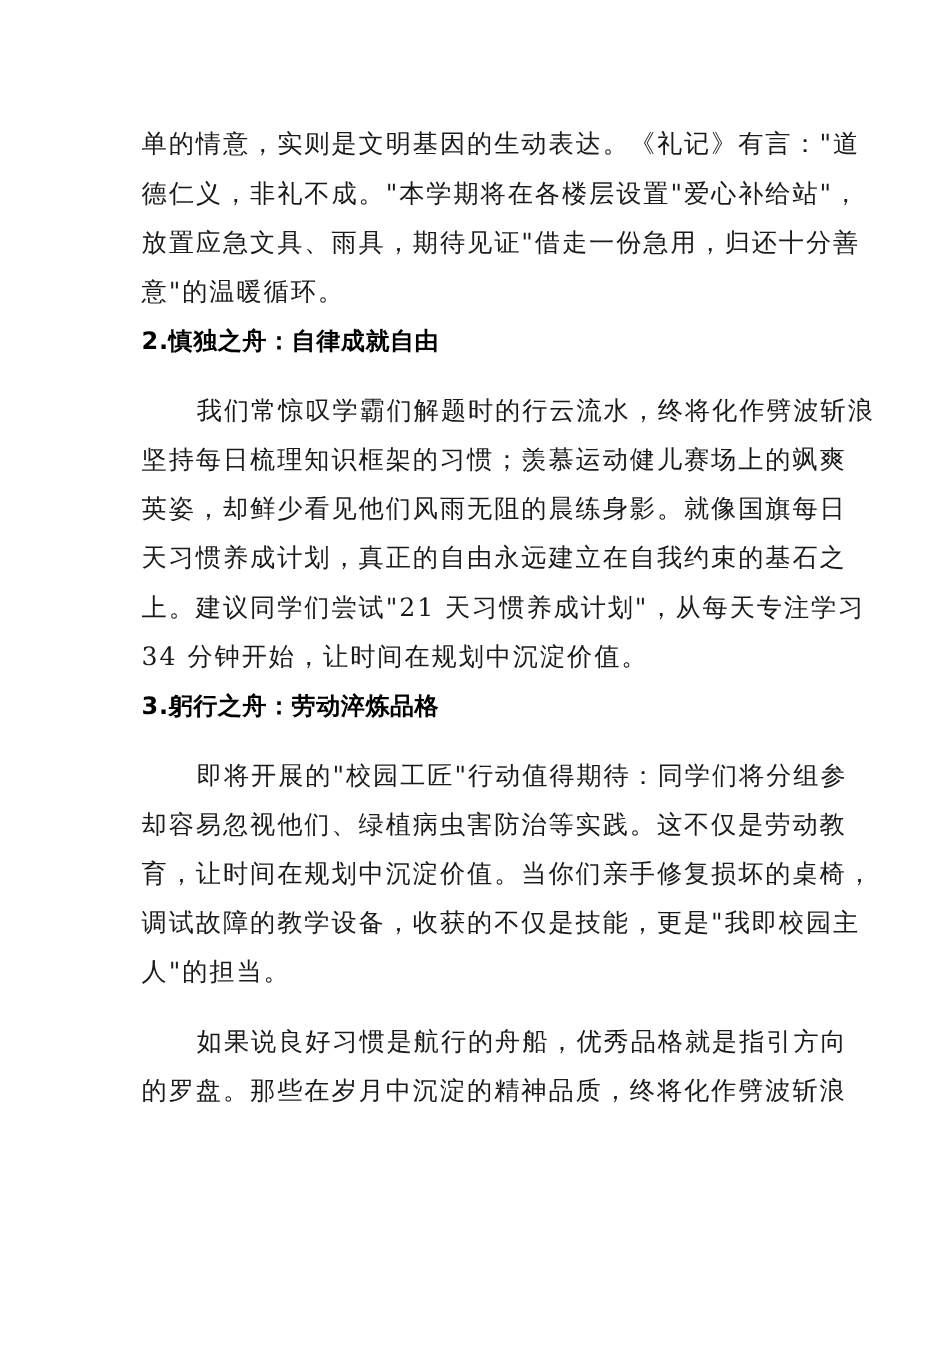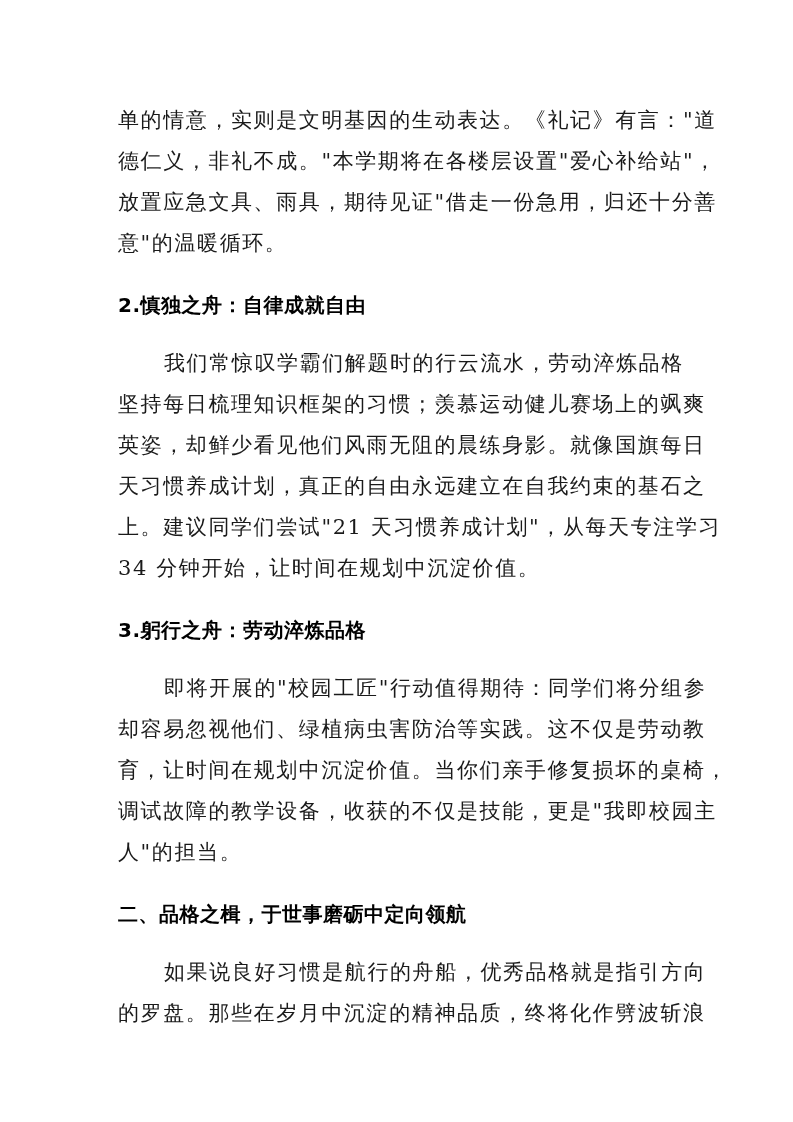--- a/index.html
+++ b/index.html
@@ -35,56 +35,55 @@
     .heading {
       font-family: "DejaVu Sans", "Liberation Sans", sans-serif;
       font-weight: bold;
       font-size: 20px;
       height: 41px;
       line-height: 41px;
       white-space: nowrap;
       letter-spacing: 0.5px;
       color: #000000;
     }
-    .gap-before-heading { margin-top: 21px; }
+    .gap-before-heading { }
     .gap-after-heading { margin-top: 17px; }
   </style>
 </head>
 <body>
 
 <div class="page">
 
   <div>
     <div class="line">单的情意，实则是文明基因的生动表达。《礼记》有言："道</div>
     <div class="line">德仁义，非礼不成。"本学期将在各楼层设置"爱心补给站"，</div>
     <div class="line">放置应急文具、雨具，期待见证"借走一份急用，归还十分善</div>
     <div class="line">意"的温暖循环。</div>
   </div>
 
   <div class="heading gap-before-heading">2.慎独之舟：自律成就自由</div>
 
   <div class="gap-after-heading">
-    <div class="line indent">我们常惊叹学霸们解题时的行云流水，劳动淬炼品格</div>
+    <div class="line indent">我们常惊叹学霸们解题时的行云流水，终将化作劈波斩浪</div>
     <div class="line">坚持每日梳理知识框架的习惯；羡慕运动健儿赛场上的飒爽</div>
     <div class="line">英姿，却鲜少看见他们风雨无阻的晨练身影。就像国旗每日</div>
     <div class="line">天习惯养成计划，真正的自由永远建立在自我约束的基石之</div>
     <div class="line">上。建议同学们尝试"21 天习惯养成计划"，从每天专注学习</div>
     <div class="line">34 分钟开始，让时间在规划中沉淀价值。</div>
   </div>
 
   <div class="heading gap-before-heading">3.躬行之舟：劳动淬炼品格</div>
 
   <div class="gap-after-heading">
     <div class="line indent">即将开展的"校园工匠"行动值得期待：同学们将分组参</div>
     <div class="line">却容易忽视他们、绿植病虫害防治等实践。这不仅是劳动教</div>
     <div class="line">育，让时间在规划中沉淀价值。当你们亲手修复损坏的桌椅，</div>
     <div class="line">调试故障的教学设备，收获的不仅是技能，更是"我即校园主</div>
     <div class="line">人"的担当。</div>
   </div>
 
-  <div class="heading gap-before-heading">二、品格之楫，于世事磨砺中定向领航</div>
 
   <div class="gap-after-heading">
     <div class="line indent">如果说良好习惯是航行的舟船，优秀品格就是指引方向</div>
     <div class="line">的罗盘。那些在岁月中沉淀的精神品质，终将化作劈波斩浪</div>
   </div>
 
 </div>
 
 </body></html>

